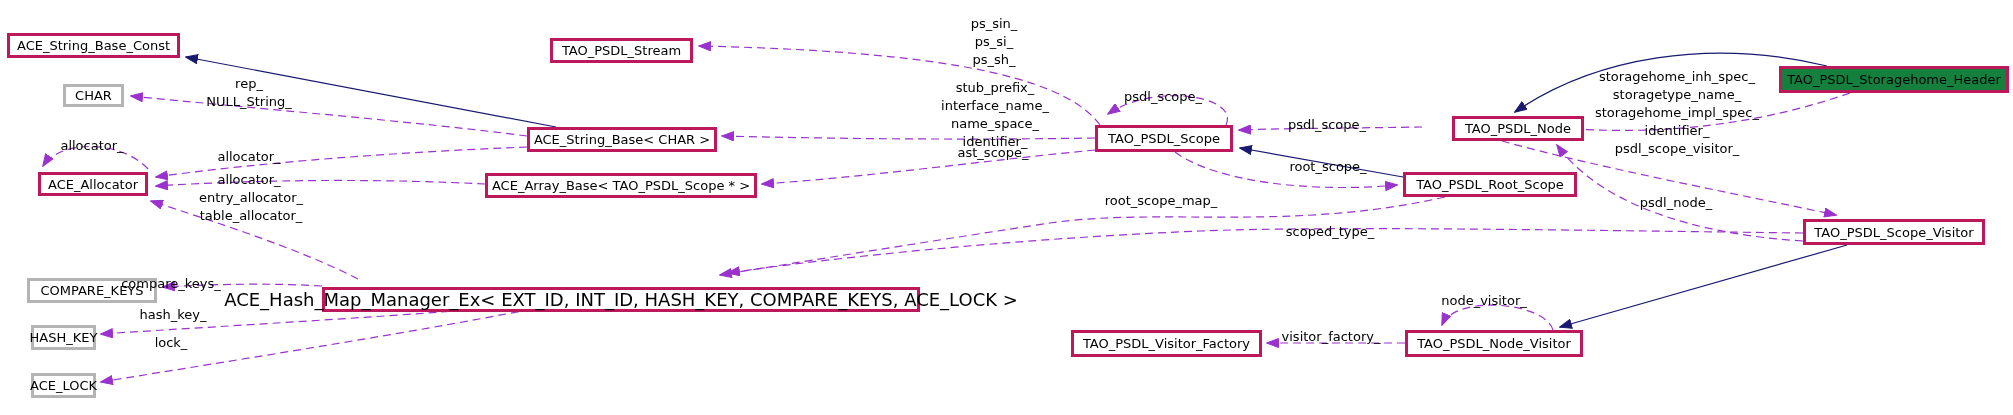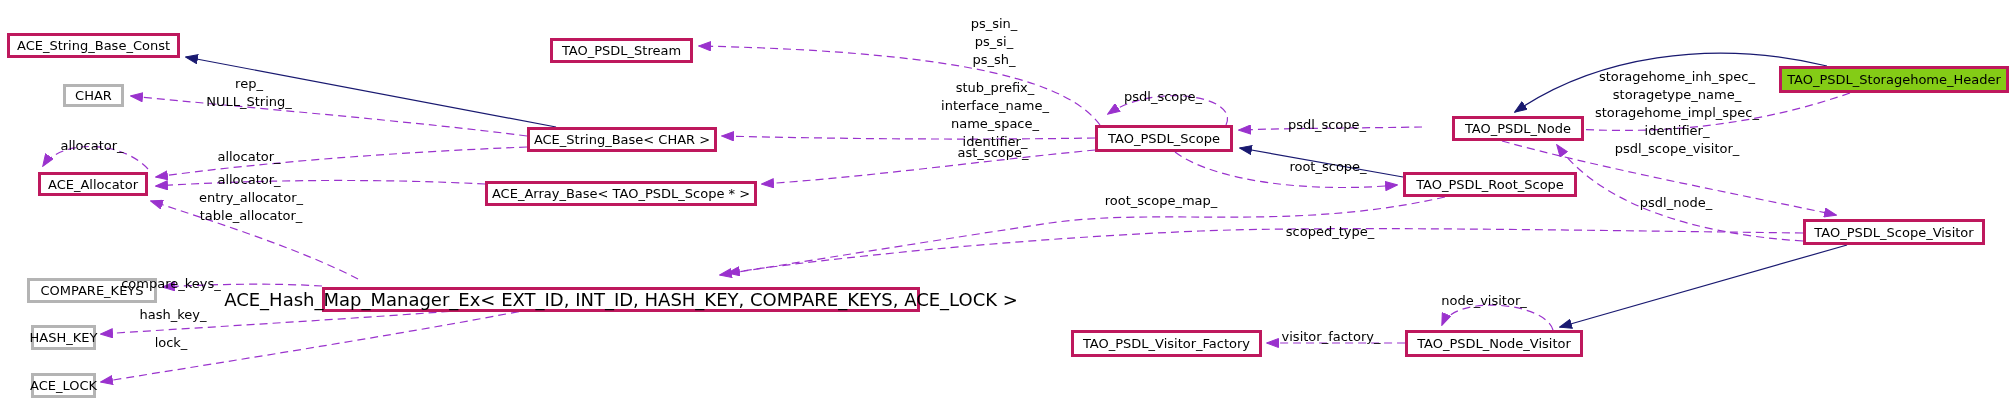--- a/index.html
+++ b/index.html
@@ -15,21 +15,21 @@
     position:absolute;
     box-sizing:border-box;
     background:#ffffff;
     border:3px solid #be185d;
     display:flex;align-items:center;justify-content:center;
     font-size:13px;color:#000000;
     white-space:nowrap;
     z-index:2;
   }
   .node.template{border-color:#b4b4b4;}
-  .node.current{background:#84cc16;}
+  .node.current{background:#15803d;}
   .node.dense{font-size:18px;margin-top:8px;}
   .elabel{
     position:absolute;
     transform:translateX(-50%);
     font-size:13px;line-height:18px;color:#000000;
     text-align:center;white-space:pre;
     z-index:3;
   }
   path.member{stroke:#9a32cd;stroke-width:1.2;fill:none;stroke-dasharray:8,5;}
   path.inherit{stroke:#191970;stroke-width:1.2;fill:none;}
@@ -79,21 +79,21 @@
 
   <div class="node" style="left:7px;top:33px;width:173px;height:25px;">ACE_String_Base_Const</div>
   <div class="node template" style="left:63px;top:84px;width:61px;height:23px;">CHAR</div>
   <div class="node" style="left:38px;top:172px;width:110px;height:24px;">ACE_Allocator</div>
   <div class="node template" style="left:27px;top:278px;width:130px;height:25px;">COMPARE_KEYS</div>
   <div class="node template" style="left:31px;top:325px;width:65px;height:25px;">HASH_KEY</div>
   <div class="node template" style="left:31px;top:373px;width:65px;height:25px;">ACE_LOCK</div>
   <div class="node dense" style="left:322px;top:279px;width:598px;height:25px;">ACE_Hash_Map_Manager_Ex&lt; EXT_ID, INT_ID, HASH_KEY, COMPARE_KEYS, ACE_LOCK &gt;</div>
   <div class="node" style="left:550px;top:38px;width:143px;height:25px;">TAO_PSDL_Stream</div>
   <div class="node" style="left:527px;top:127px;width:190px;height:25px;">ACE_String_Base&lt; CHAR &gt;</div>
-  <div class="node" style="left:485px;top:173px;width:272px;height:25px;margin-top:8px;">ACE_Array_Base&lt; TAO_PSDL_Scope * &gt;</div>
+  <div class="node" style="left:485px;top:173px;width:272px;height:25px;">ACE_Array_Base&lt; TAO_PSDL_Scope * &gt;</div>
   <div class="node" style="left:1095px;top:125px;width:138px;height:27px;">TAO_PSDL_Scope</div>
   <div class="node" style="left:1452px;top:116px;width:132px;height:25px;">TAO_PSDL_Node</div>
   <div class="node" style="left:1403px;top:172px;width:174px;height:25px;">TAO_PSDL_Root_Scope</div>
   <div class="node current" style="left:1779px;top:66px;width:230px;height:27px;">TAO_PSDL_Storagehome_Header</div>
   <div class="node" style="left:1803px;top:219px;width:182px;height:26px;">TAO_PSDL_Scope_Visitor</div>
   <div class="node" style="left:1071px;top:330px;width:191px;height:27px;">TAO_PSDL_Visitor_Factory</div>
   <div class="node" style="left:1405px;top:330px;width:178px;height:27px;">TAO_PSDL_Node_Visitor</div>
 
   <div class="elabel" style="left:249px;top:75px;">rep_
 NULL_String_</div>

